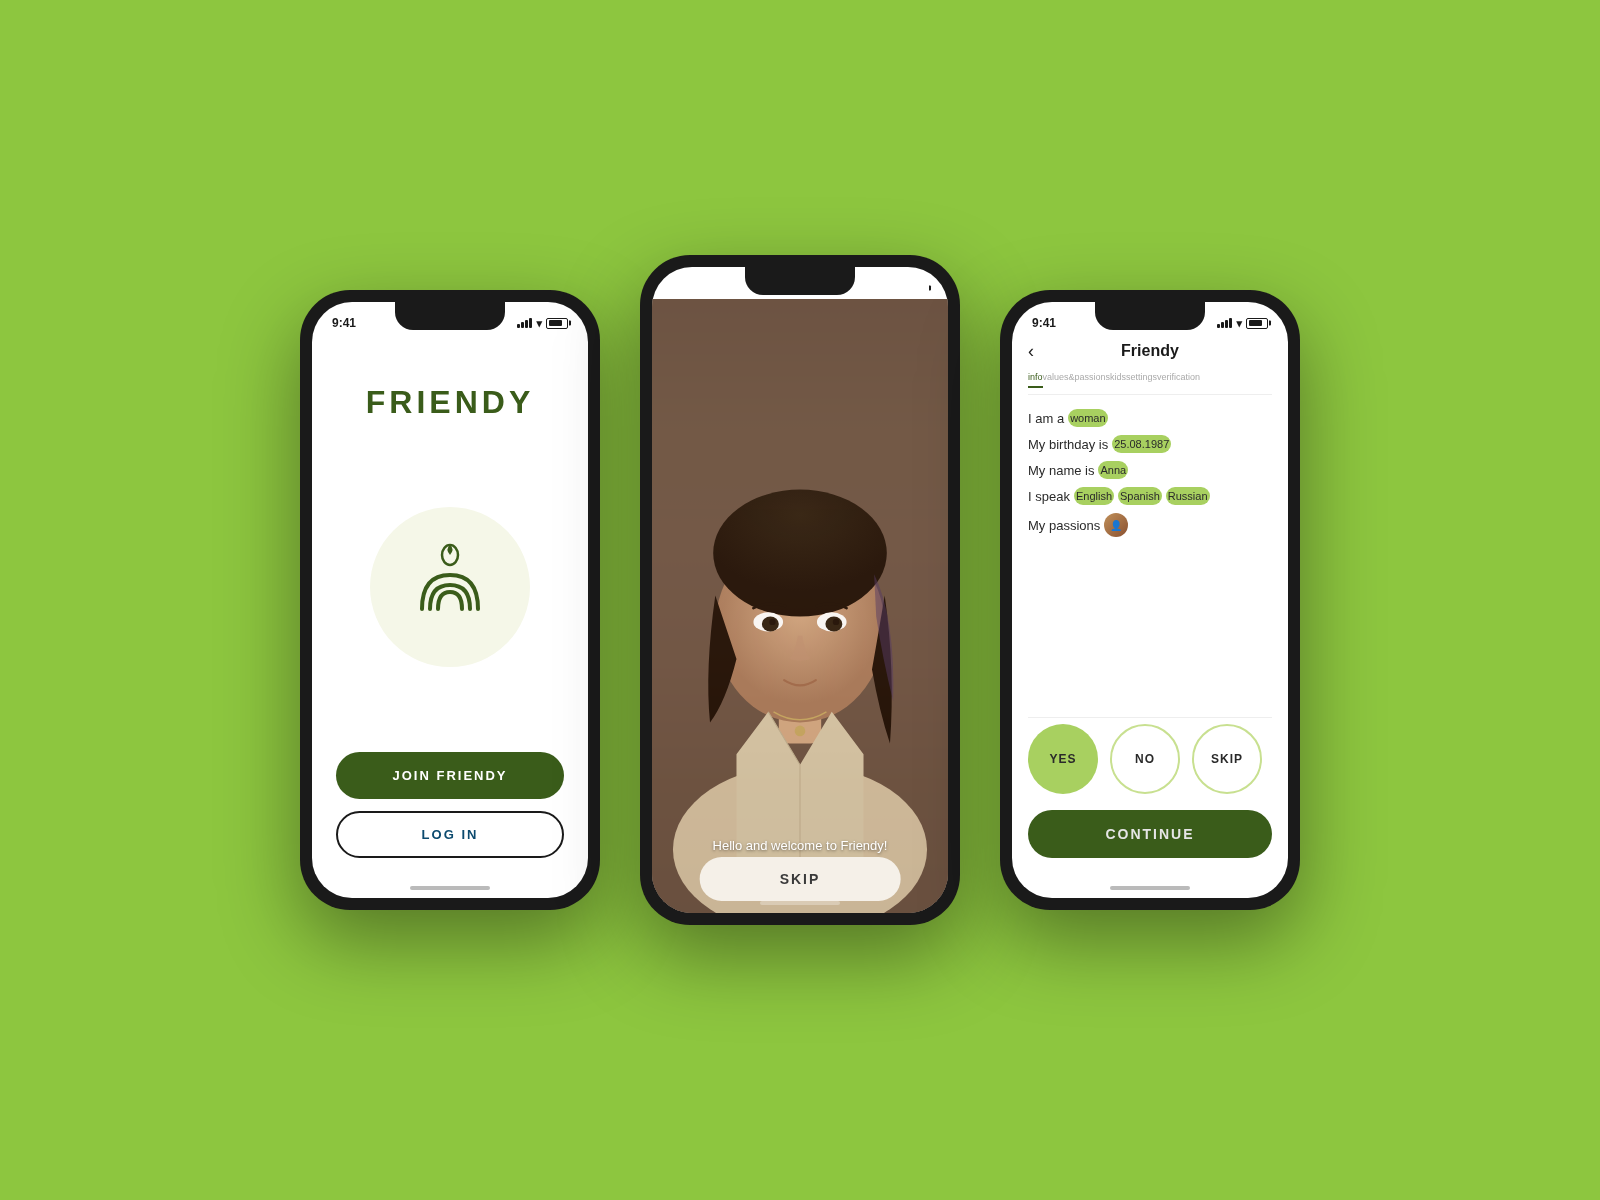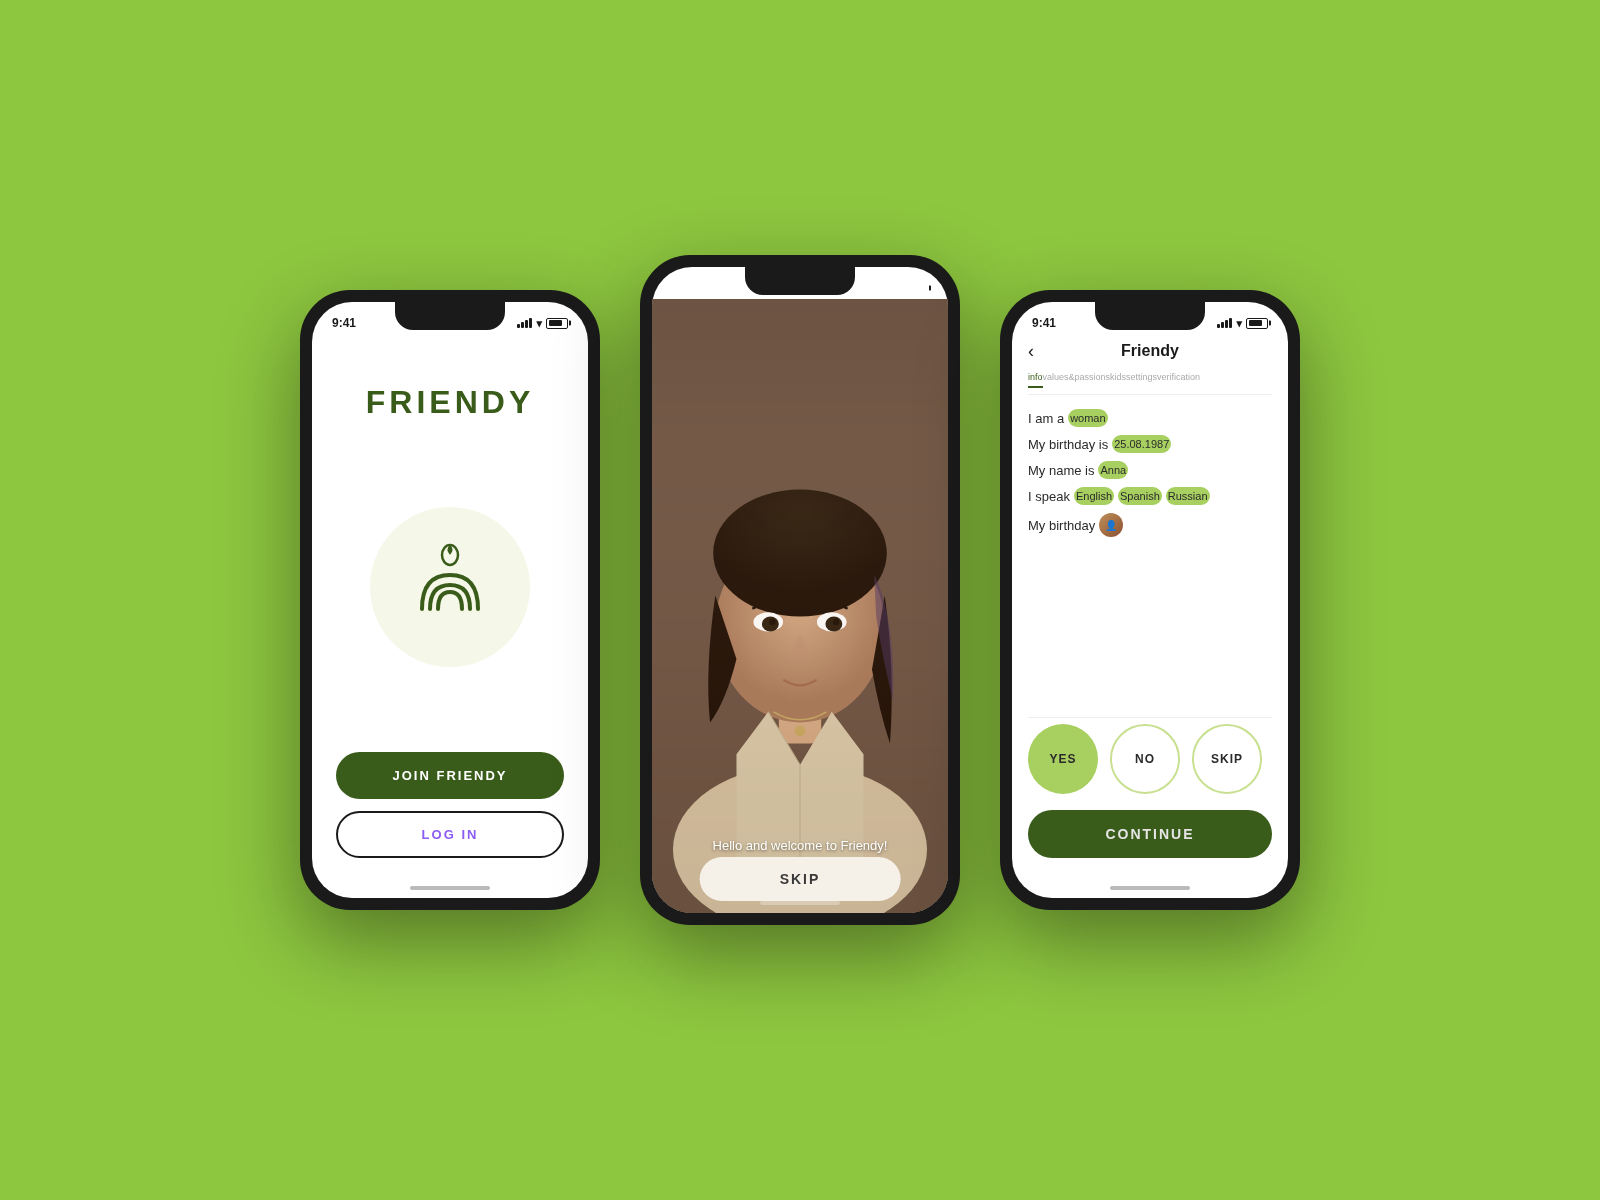--- a/index.html
+++ b/index.html
@@ -141,21 +141,21 @@
       border-radius: 30px;
       padding: 16px;
       font-size: 13px;
       font-weight: 700;
       letter-spacing: 2px;
       cursor: pointer;
       width: 100%;
     }
     .btn-login {
       background: white;
-      color: #8b5cf6;
+      color: #0c4a6e;
       border: 2px solid #1a1a1a;
       border-radius: 30px;
       padding: 14px;
       font-size: 13px;
       font-weight: 700;
       letter-spacing: 2px;
       cursor: pointer;
       width: 100%;
     }
 
@@ -527,21 +527,21 @@
           <span>My name is</span>
           <span class="tag">Anna</span>
         </div>
         <div class="info-line">
           <span>I speak</span>
           <span class="tag">English</span>
           <span class="tag">Spanish</span>
           <span class="tag">Russian</span>
         </div>
         <div class="info-line">
-          <span>My birthday</span>
+          <span>My passions</span>
           <span class="userpic">👤</span>
         </div>
       </div>
 
       <div class="divider"></div>
 
 
       <div class="relationship-buttons">
         <button class="rel-btn-yes">YES</button>
         <button class="rel-btn-no">NO</button>

